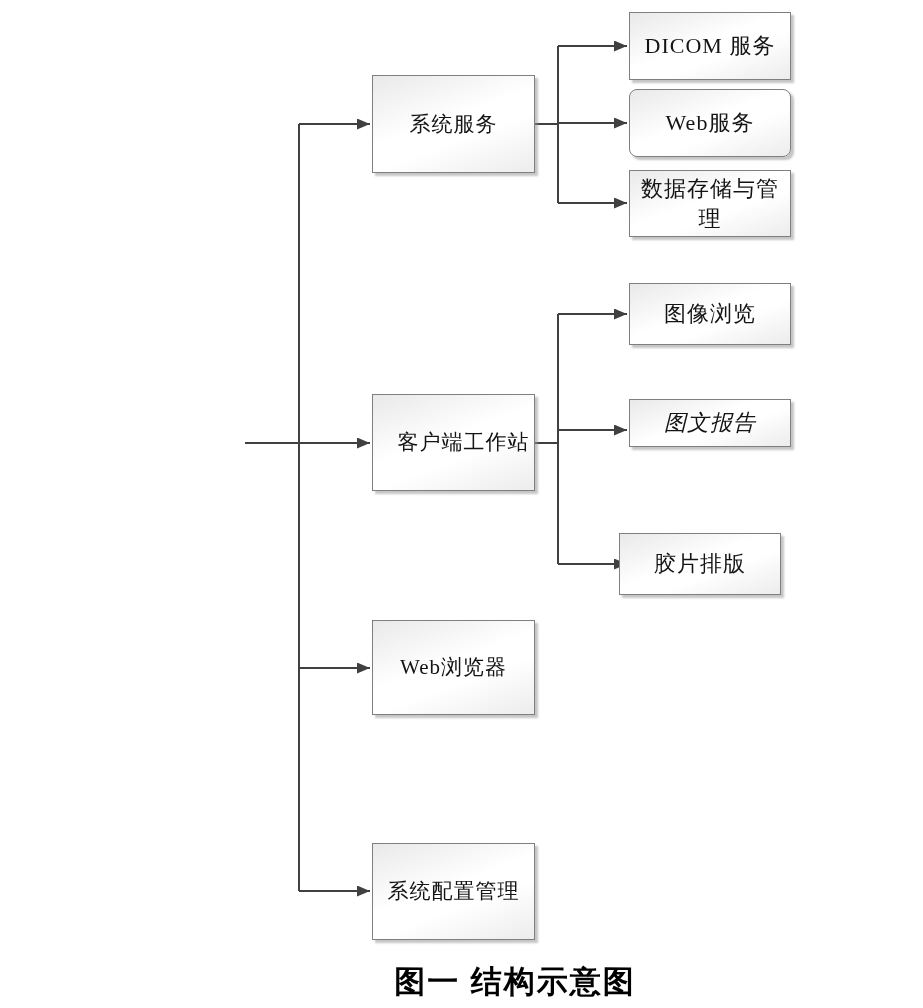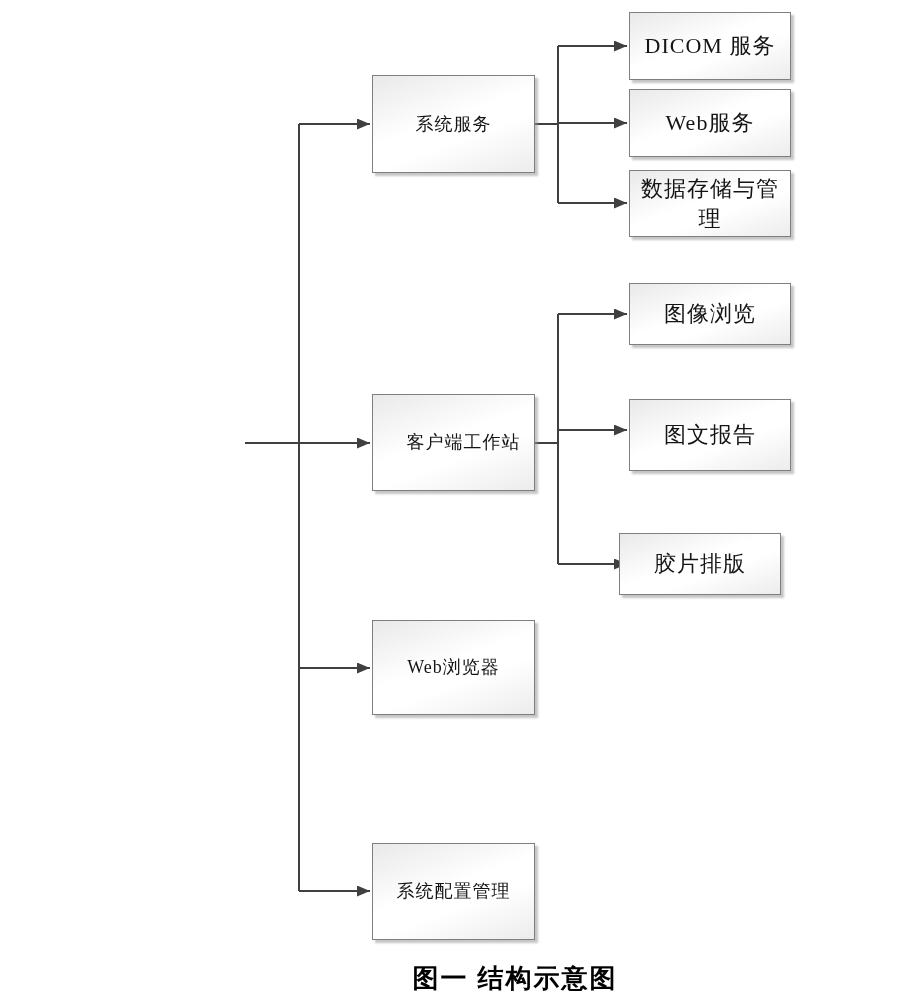--- a/index.html
+++ b/index.html
@@ -24,35 +24,35 @@
     background: linear-gradient(160deg, #e9e9e9 0%, #ffffff 45%, #ffffff 62%, #ececec 100%);
     box-shadow: 3px 3px 2px rgba(150,150,150,0.55);
     display: flex;
     align-items: center;
     justify-content: center;
     text-align: center;
   }
   .lbl {
     white-space: pre-line;
     color: #141414;
-    font-size: 18px;
+    font-size: 21px;
     line-height: 1.35;
     letter-spacing: 1px;
   }
   .lbl-sm { font-size: 22px; }
   .lbl-bold { font-weight: bold; }
   #caption {
     position: absolute;
     left: 315px;
     top: 961px;
     width: 400px;
     text-align: center;
     font-family: "Liberation Sans", "DejaVu Sans", sans-serif;
     font-weight: bold;
-    font-size: 26px;
+    font-size: 31px;
     color: #000000;
     letter-spacing: 2px;
   }
 </style>
 </head>
 <body>
 
 <div id="canvas">
 
   <svg id="wires" viewBox="0 0 923 1008" xmlns="http://www.w3.org/2000/svg">
@@ -97,34 +97,34 @@
   </div>
 
   <div class="node" style="left:629px; top:12px; width:162px; height:68px;">
     <span class="lbl lbl-sm">DICOM 服务</span>
   </div>
 
   <div class="node" style="left:372px; top:843px; width:163px; height:97px;">
     <span class="lbl">系统配置管理</span>
   </div>
 
-  <div class="node" style="left:629px; top:89px; width:162px; height:68px;">
+  <div class="node" style="left:629px; top:89px; width:162px; height:68px;border-radius:8px;">
     <span class="lbl lbl-sm">Web服务</span>
   </div>
 
   <div class="node" style="left:629px; top:170px; width:162px; height:67px;">
     <span class="lbl lbl-sm">数据存储与管
 理</span>
   </div>
 
   <div class="node" style="left:629px; top:283px; width:162px; height:62px;justify-content:center;">
     <span class="lbl lbl-sm">图像浏览</span>
   </div>
 
-  <div class="node" style="left:629px; top:399px; width:162px; height:72px;">
+  <div class="node" style="left:629px; top:399px; width:162px; height:48px;font-style:italic;">
     <span class="lbl lbl-sm">图文报告</span>
   </div>
 
   <div class="node" style="left:619px; top:533px; width:162px; height:62px;">
     <span class="lbl lbl-sm">胶片排版</span>
   </div>
 
   <div id="caption">图一 结构示意图</div>
 
 </div>

